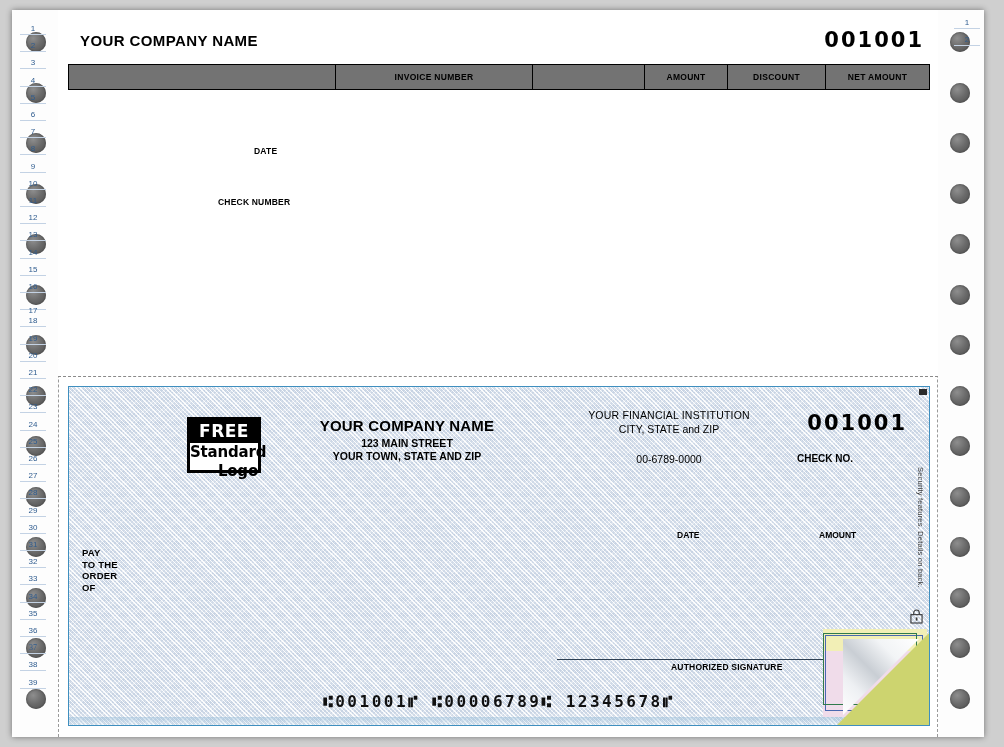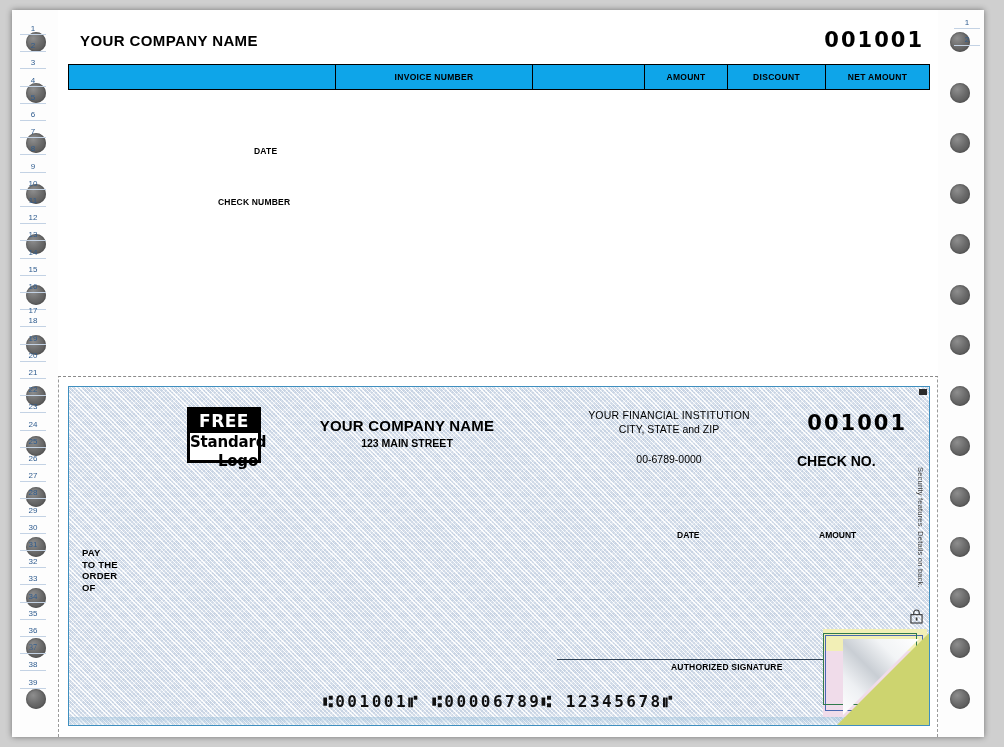--- a/index.html
+++ b/index.html
@@ -69,21 +69,21 @@
   #stub-checknum{
     position:absolute;right:14px;top:18px;
     font-size:21px;font-weight:bold;letter-spacing:2px;color:#000;
     font-family:"DejaVu Sans", sans-serif;
   }
 
   
   #voucher-table{
     position:absolute;left:10px;right:8px;top:54px;height:24px;
     border:1px solid #000;border-left:1px solid #000;
-    display:flex;background:#0ea5e9;
+    display:flex;background:#737373;
   }
   #voucher-table .vcell{
     border-right:1px solid #000;
     display:flex;align-items:center;justify-content:center;
     font-size:8.5px;font-weight:bold;letter-spacing:.3px;color:#000;
     box-sizing:border-box;
   }
   #voucher-table .vcell:last-child{border-right:none;}
 
   .stub-label{
@@ -106,21 +106,21 @@
     background-color:#e3eaf3;
     background-image:
       repeating-linear-gradient(45deg,  rgba(255,255,255,.85) 0 1px, rgba(176,192,214,.30) 1px 3px),
       repeating-linear-gradient(-45deg, rgba(255,255,255,.55) 0 1px, rgba(176,192,214,.22) 1px 3px),
       repeating-linear-gradient(0deg,   rgba(255,255,255,.30) 0 4px, rgba(160,180,205,.10) 4px 8px);
     overflow:hidden;
   }
 
   
   #logo-box{
-    position:absolute;left:118px;top:20px;width:74px;height:56px;
+    position:absolute;left:118px;top:30px;width:74px;height:56px;
     border:3px solid #000;background:#fff;box-sizing:border-box;
   }
   #logo-free{
     background:#000;color:#fff;text-align:center;
     font-family:"DejaVu Sans", sans-serif;
     font-weight:bold;font-size:17px;line-height:20px;letter-spacing:.5px;
     padding:1px 0 2px;
   }
   #logo-std, #logo-logo{
     text-align:right;color:#000;font-weight:bold;
@@ -138,21 +138,21 @@
 
   
   #bank{
     position:absolute;left:455px;top:22px;width:290px;text-align:center;
   }
   #bank-name{font-size:10.5px;color:#000;letter-spacing:.2px;}
   #bank-city{font-size:10.5px;color:#000;margin-top:2px;}
   #bank-frac{font-size:10.5px;color:#000;margin-top:18px;}
 
   #check-no-label{
-    position:absolute;left:728px;top:66px;font-size:14px;font-weight:bold;color:#000;
+    position:absolute;left:728px;top:66px;font-size:10px;font-weight:bold;color:#000;
   }
   #check-number{
     position:absolute;right:22px;top:24px;
     font-size:21px;font-weight:bold;letter-spacing:2px;color:#000;
     font-family:"DejaVu Sans", sans-serif;
   }
 
   #date-label{position:absolute;left:608px;top:143px;font-size:8.5px;font-weight:bold;color:#000;}
   #amount-label{position:absolute;left:750px;top:143px;font-size:8.5px;font-weight:bold;color:#000;}
 
@@ -385,20 +385,21 @@
 
       <div id="logo-box">
         <div id="logo-free">FREE</div>
         <div id="logo-std">Standard</div>
         <div id="logo-logo">Logo</div>
       </div>
 
       <div id="payer">
         <div id="payer-name">YOUR COMPANY NAME</div>
         <div id="payer-addr1">123 MAIN STREET</div>
+        <div id="payer-addr2">YOUR TOWN, STATE AND ZIP</div>
       </div>
 
       <div id="bank">
         <div id="bank-name">YOUR FINANCIAL INSTITUTION</div>
         <div id="bank-city">CITY, STATE and ZIP</div>
         <div id="bank-frac">00-6789-0000</div>
       </div>
 
       <div id="check-no-label">CHECK NO.</div>
       <div id="check-number">001001</div>

